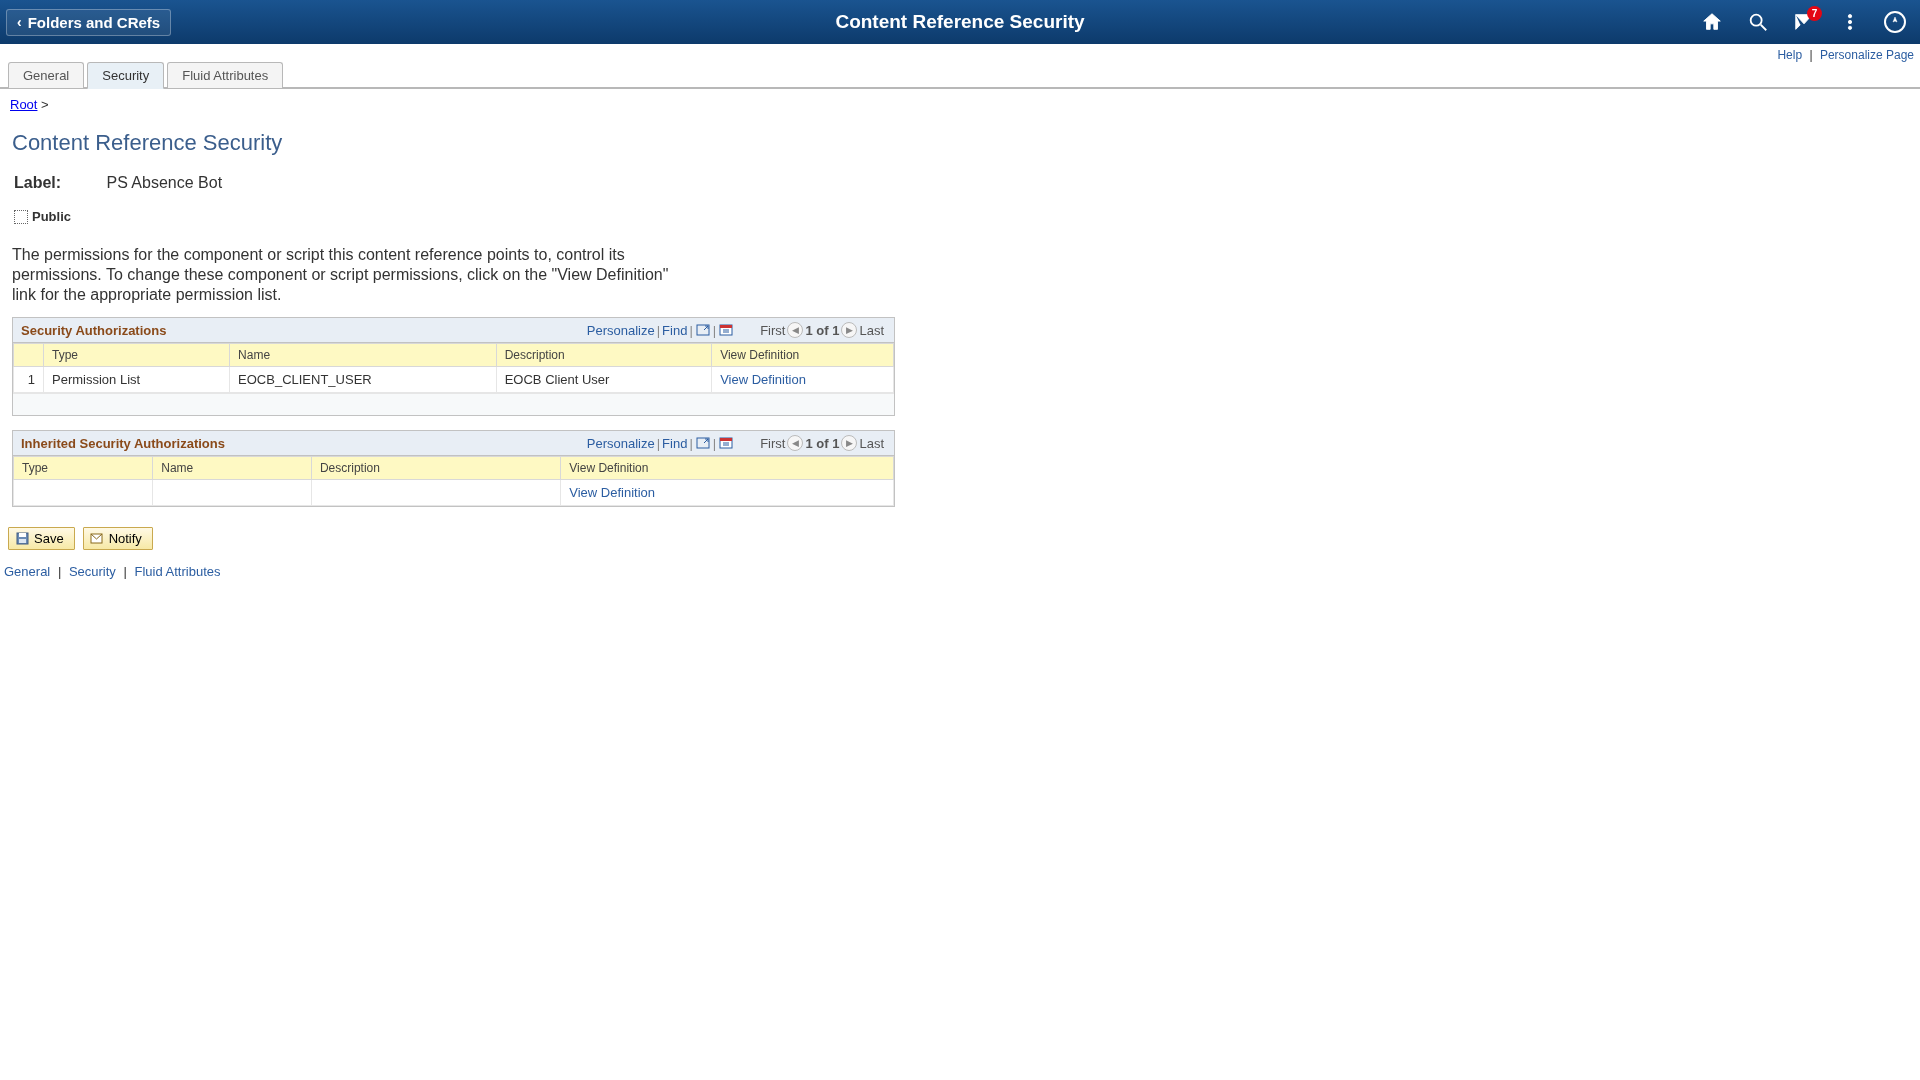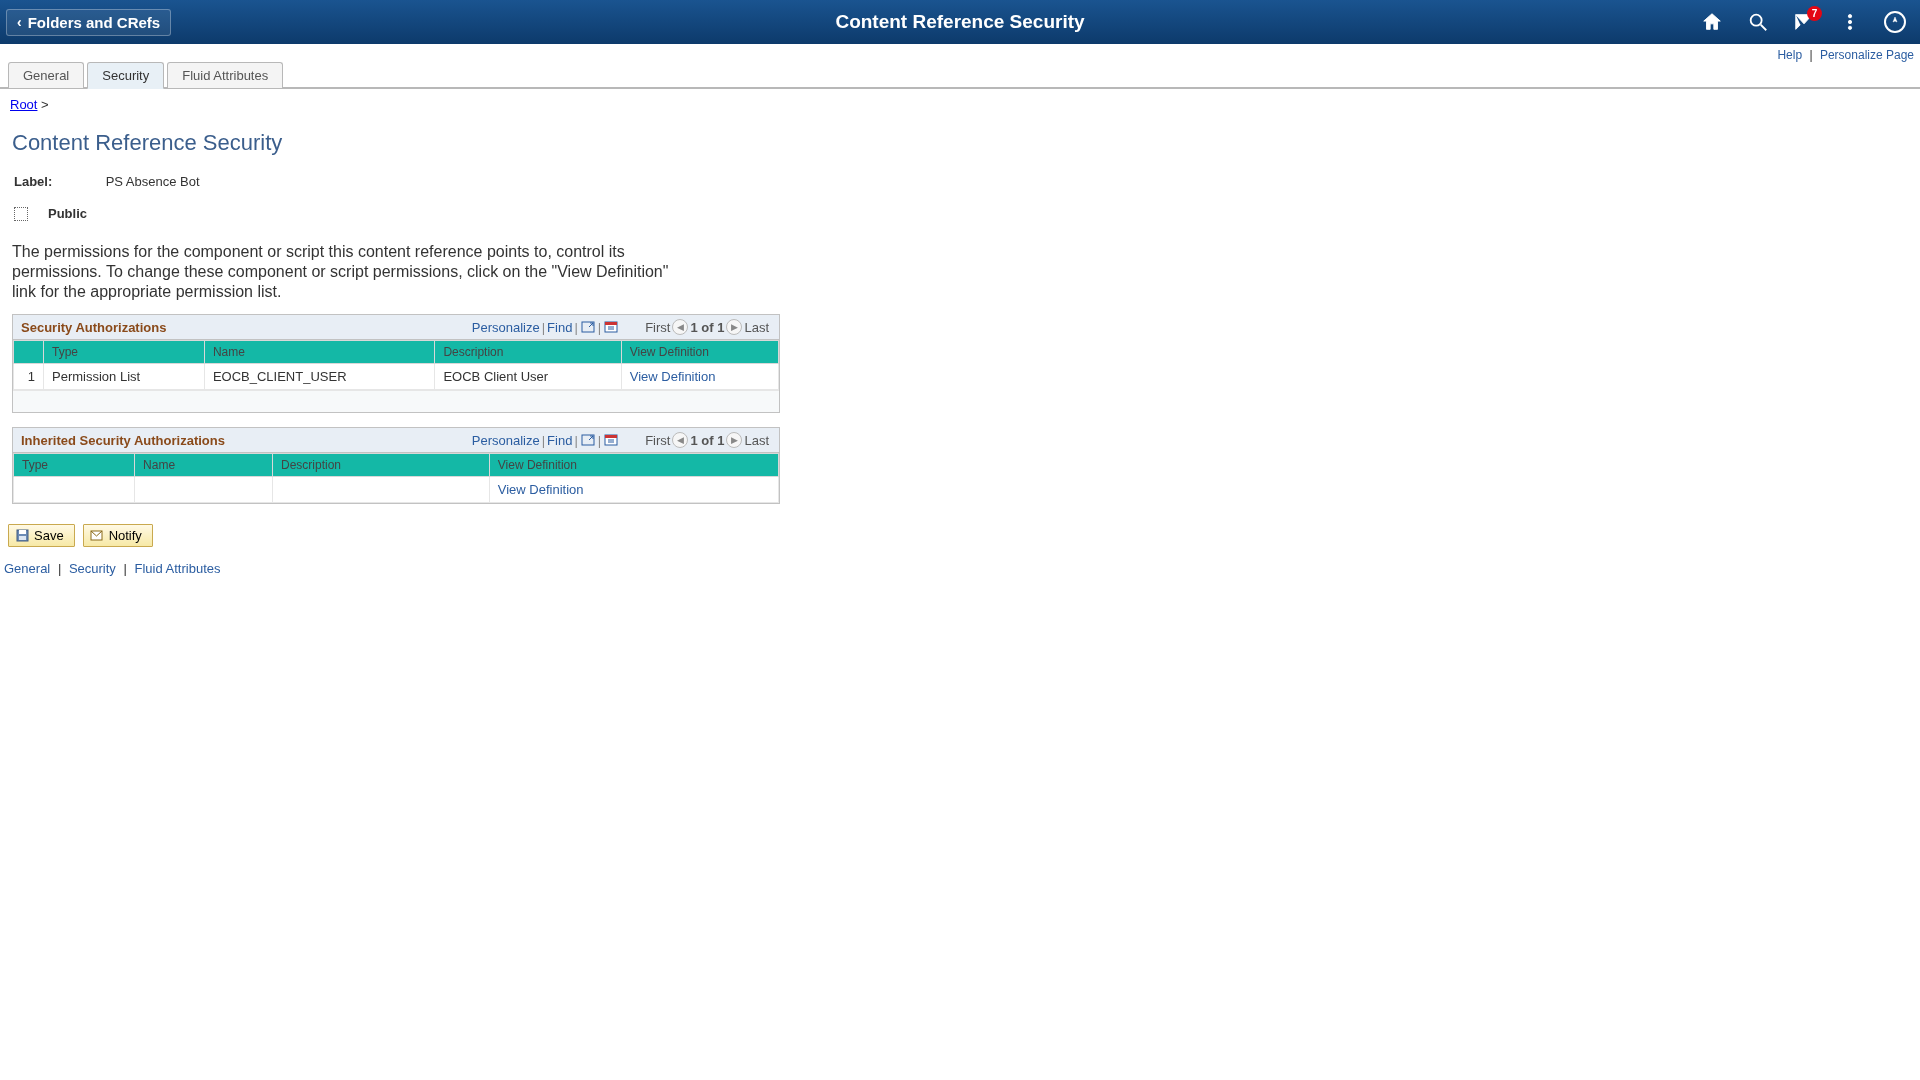--- a/index.html
+++ b/index.html
@@ -27,47 +27,47 @@
   .tab.active { background: #e8f0f6; color: #333; font-weight: normal; border-bottom: 1px solid #e8f0f6; margin-bottom: -1px; }
   
   
   .breadcrumb { padding: 8px 10px; font-size: 13px; }
   .breadcrumb a { color: #0000ee; text-decoration: underline; cursor: pointer; }
   
   
   .page-heading { color: #3b5e8c; font-size: 22px; font-weight: normal; padding: 10px 12px 16px; }
   
   
-  .label-row { padding: 2px 14px 14px; font-size: 13px; }
+  .label-row { padding: 2px 14px 14px; font-size: 16px; }
   .label-row .lbl { font-weight: bold; display: inline-block; width: 88px; }
   
   
   .checks { padding: 0 14px 12px; }
-  .check-line { display: flex; align-items: center; gap: 20px; padding: 3px 0; font-size: 13px;}
+  .check-line { display: flex; align-items: center; gap: 4px; padding: 3px 0; font-size: 13px;}
   .check-line .fake-check { width: 14px; height: 14px; border: 1px dotted #666; display: inline-block; }
   .check-line input[type=checkbox] { margin: 0; }
   .check-line .bold { font-weight: bold; }
   
   
   .desc { padding: 6px 12px 10px; font-size: 16px; max-width: 700px; line-height: 1.25; }
   
   
-  .grid-box { border: 1px solid #c2c2c2; margin: 2px 0 14px 12px; width: 768px; }
+  .grid-box { border: 1px solid #c2c2c2; margin: 2px 0 14px 12px; width: 883px; }
   .grid-header { background: #e8eef5; display: flex; align-items: center; padding: 4px 8px; border-bottom: 1px solid #c2c2c2; font-size: 13px; }
   .grid-title { color: #8a4a1a; font-weight: bold; flex: 0 0 auto; }
   .grid-tools { margin-left: auto; display: flex; align-items: center; gap: 0; }
   .grid-tools a { color: #2b5da1; text-decoration: none; cursor: pointer; }
   .grid-tools .pipe { color: #888; padding: 0 2px; }
   .grid-tools .ico { display: inline-flex; width: 16px; height: 14px; align-items: center; justify-content: center; cursor:pointer; }
   .nav-text { color: #555; padding: 0 2px;}
   .nav-bold { font-weight: bold; }
   .arrow-btn { width: 16px; height: 16px; border-radius: 50%; border: 1px solid #bbb; background: #f6f6f6; display: inline-flex; align-items: center; justify-content: center; font-size: 9px; color: #888; cursor: pointer; }
   
   table.grid { border-collapse: collapse; width: 100%; }
-  table.grid th { background: #14b8a6; text-align: left; font-weight: normal; color: #444; padding: 4px 8px; border: 1px solid #d8d8d8; font-size: 12px; }
+  table.grid th { background: #fef9c3; text-align: left; font-weight: normal; color: #444; padding: 4px 8px; border: 1px solid #d8d8d8; font-size: 12px; }
   table.grid td { padding: 5px 8px; border: 1px solid #e6e6e6; font-size: 13px; }
   table.grid td.rownum { text-align: right; width: 28px; }
   .grid-box .blank-footer { height: 22px; background: #f7f9fa; border-top: 1px solid #e6e6e6;}
   a.link { color: #2b5da1; text-decoration: none; cursor: pointer; }
   
   
   .actions { padding: 6px 8px 10px; display: flex; gap: 8px; }
   .ps-btn { background: linear-gradient(#fff9e5, #f7e9a6); border: 1px solid #c9a94f; padding: 3px 10px 3px 6px; display: inline-flex; align-items: center; gap: 5px; font-size: 13px; cursor: pointer; border-radius: 1px; }
   .ps-btn .mini-ico { width: 14px; height: 14px; display: inline-flex; align-items: center; justify-content: center; }
   

